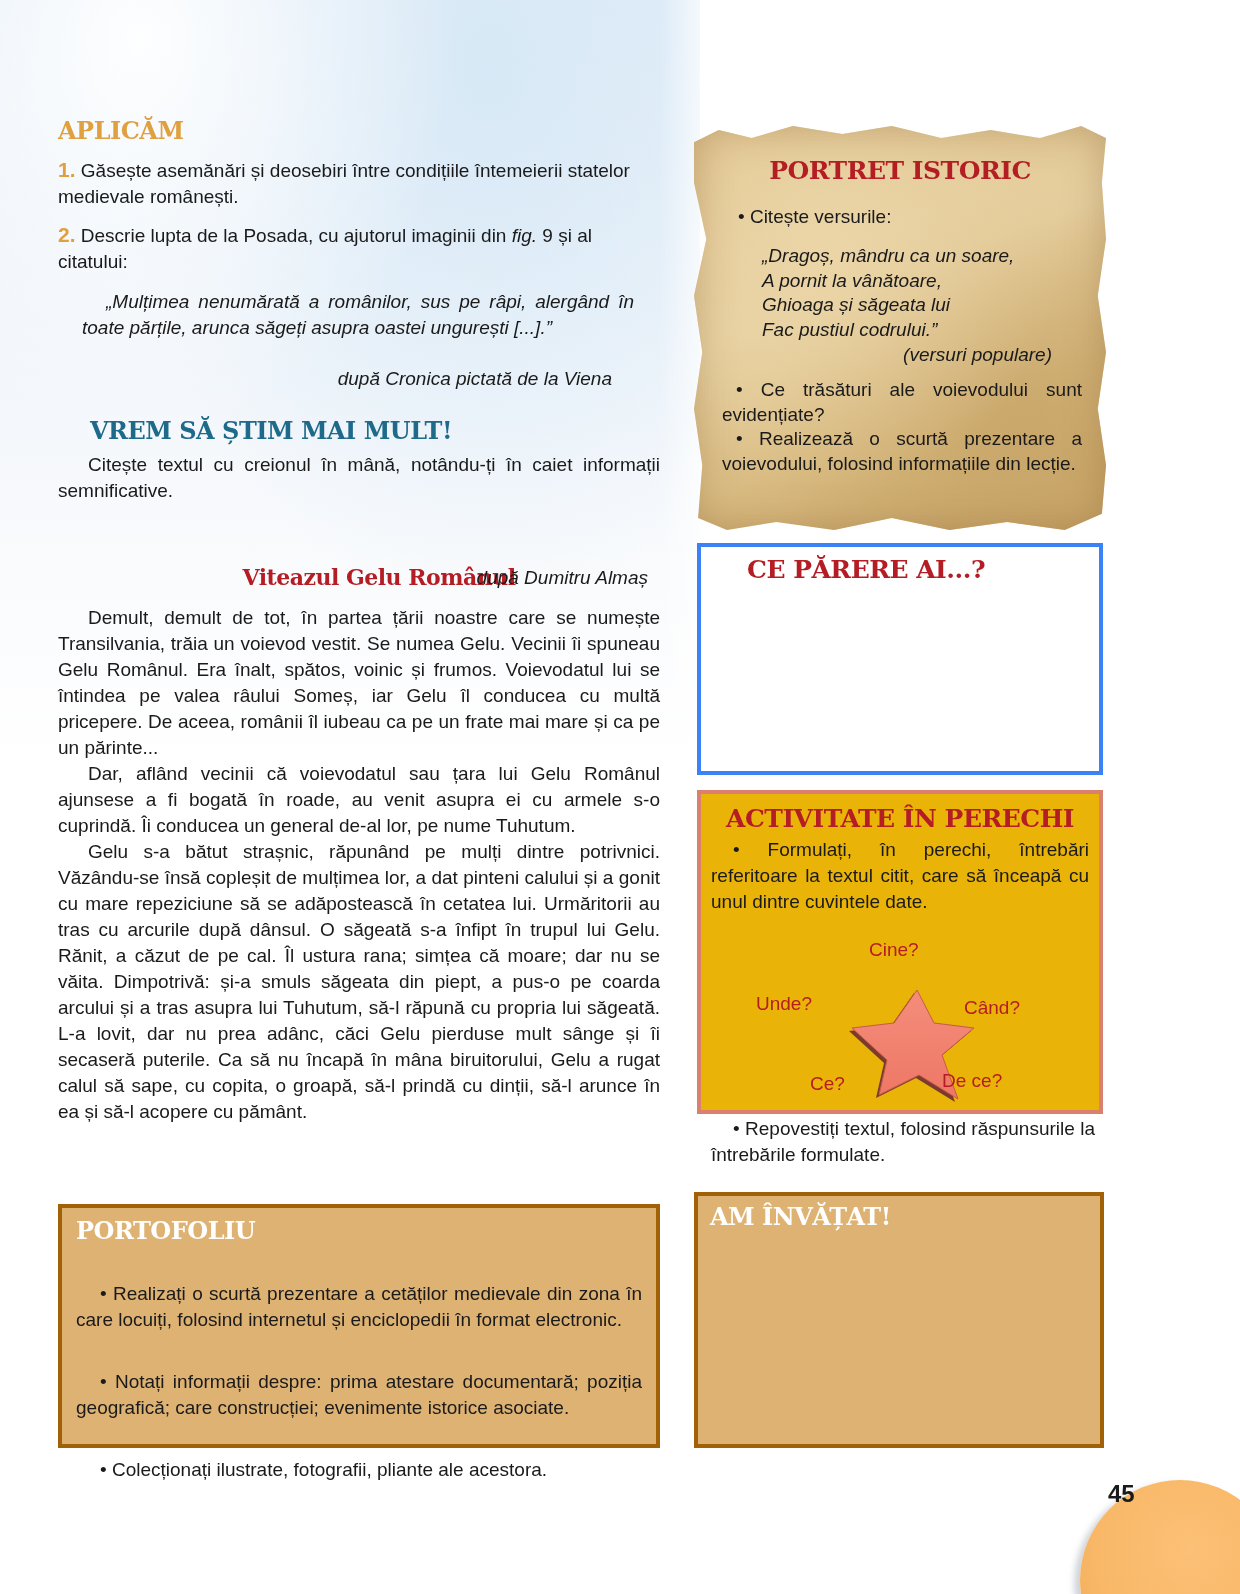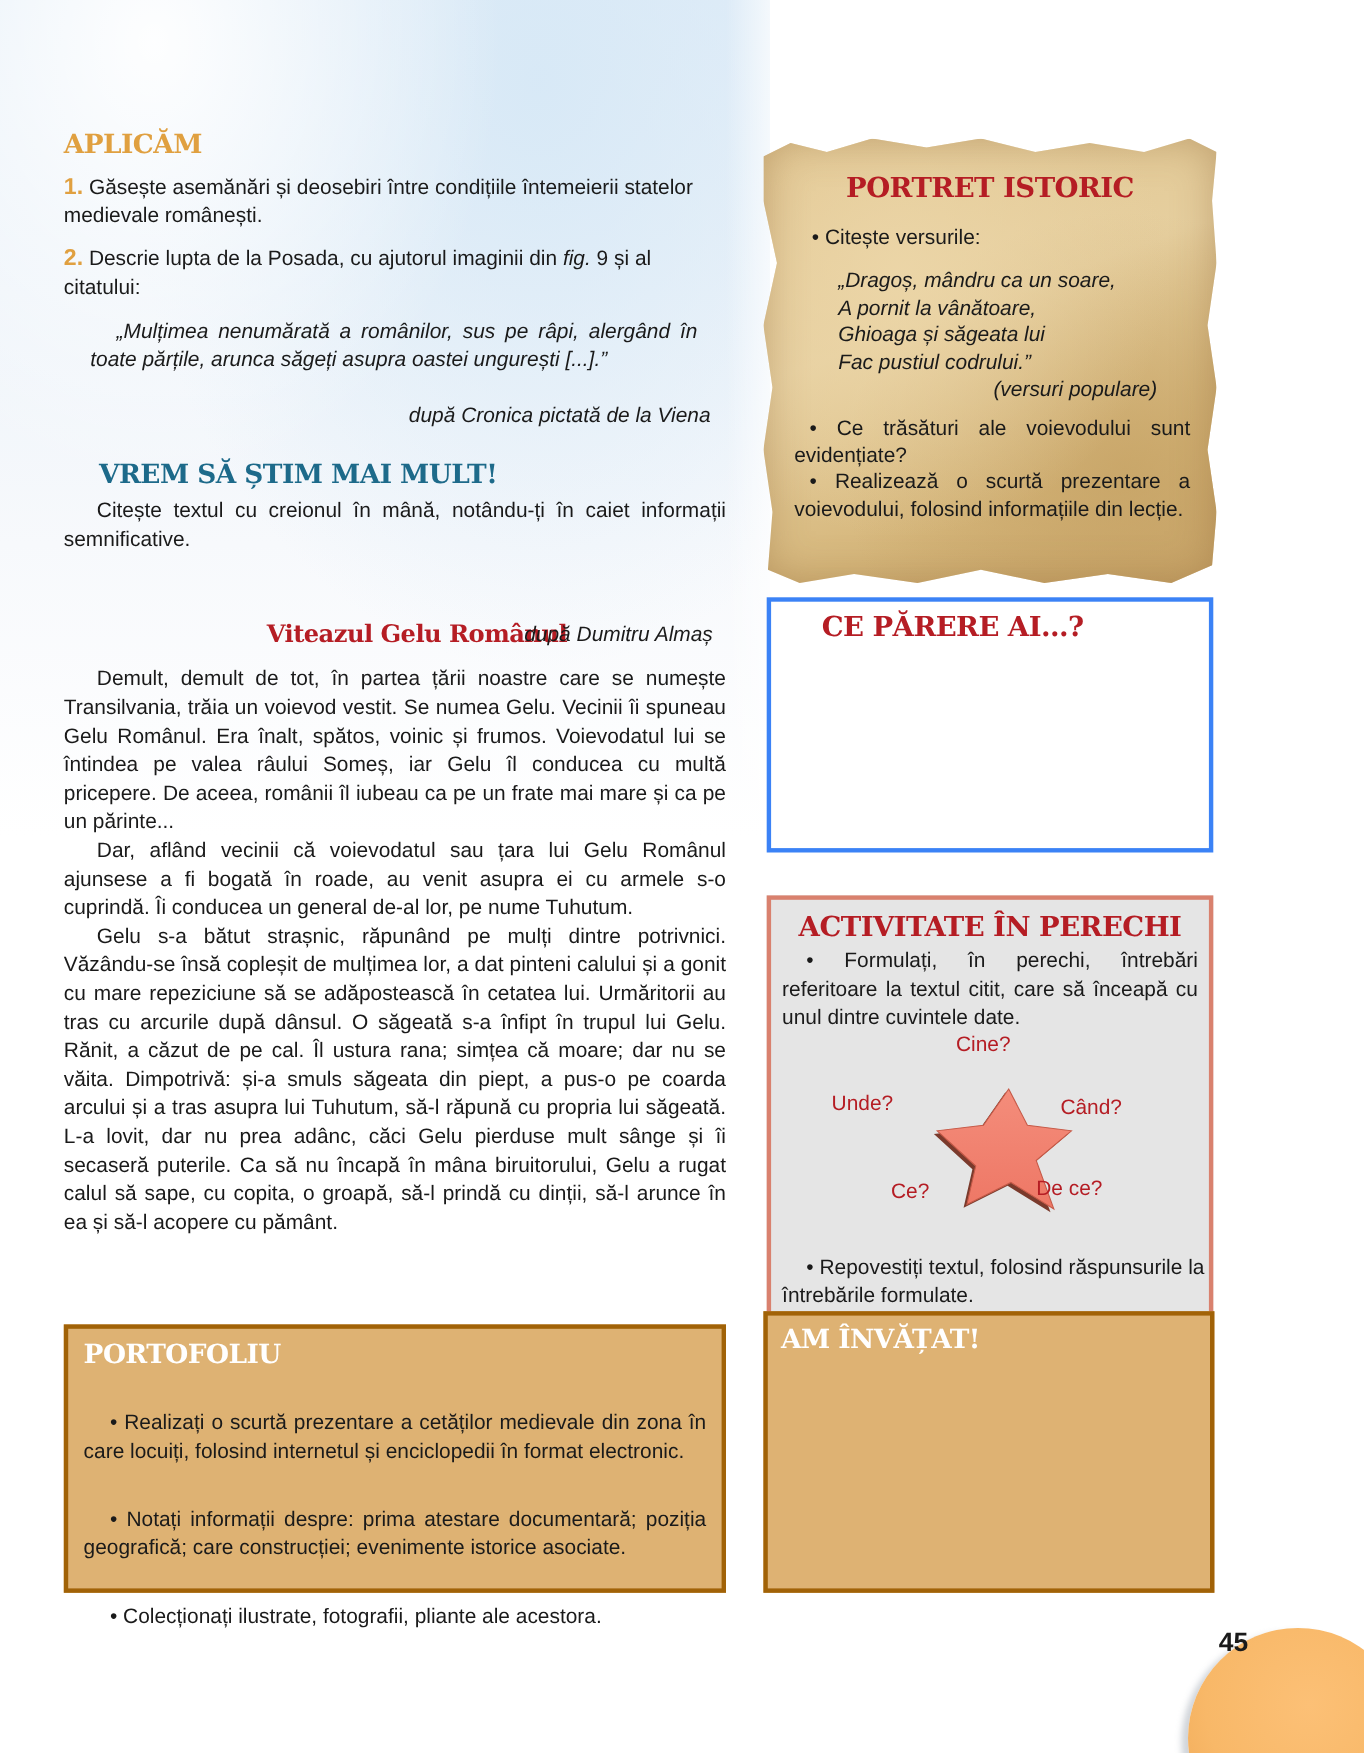--- a/index.html
+++ b/index.html
@@ -46,21 +46,21 @@
     }
     .task { position: absolute; left: 58px; width: 602px; }
     .task .num { color: #e0a040; font-weight: bold; font-size: 21px; }
     #task-1 { top: 157px; }
     #task-2 { top: 222px; }
     #quote-aplicam {
       position: absolute; left: 82px; top: 289px; width: 552px;
       text-indent: 24px;
     }
     #quote-aplicam-source {
-      position: absolute; left: 98px; top: 366px; width: 548px;
+      position: absolute; left: 64px; top: 366px; width: 548px;
       text-align: right;
     }
 
     #vrem-title {
       position: absolute; left: 90px; top: 416px;
       font-size: 24px; color: #1d6a8a;
     }
     #vrem-intro {
       position: absolute; left: 58px; top: 452px; width: 602px;
       text-indent: 30px;
@@ -131,22 +131,22 @@
       position: absolute; left: 697px; top: 543px; width: 406px; height: 232px;
       border: 4px solid #3b82f6; background: #ffffff;
       padding: 8px 10px 0 10px;
     }
     #parere-title {
       font-size: 25px; color: #b51d24; margin-left: 36px; margin-bottom: 2px;
     }
     #parere p { text-indent: 24px; line-height: 28px; }
 
     #perechi {
-      position: absolute; left: 697px; top: 814px; width: 406px; height: 392px;
-      border: 4px solid #d9816e; background: #e5e5e5;
+      position: absolute; left: 697px; top: 790px; width: 406px; height: 324px;
+      border: 4px solid #d9816e; background: #eab308;
       padding: 10px 10px 0 10px;
     }
     #perechi-title {
       font-size: 25px; color: #b51d24; text-align: center; margin-bottom: 4px;
     }
     #perechi .intro p { text-indent: 22px; }
     #perechi .outro {
       position: absolute; left: 10px; top: 322px; width: 384px;
     }
     #perechi .outro p { text-indent: 22px; }

